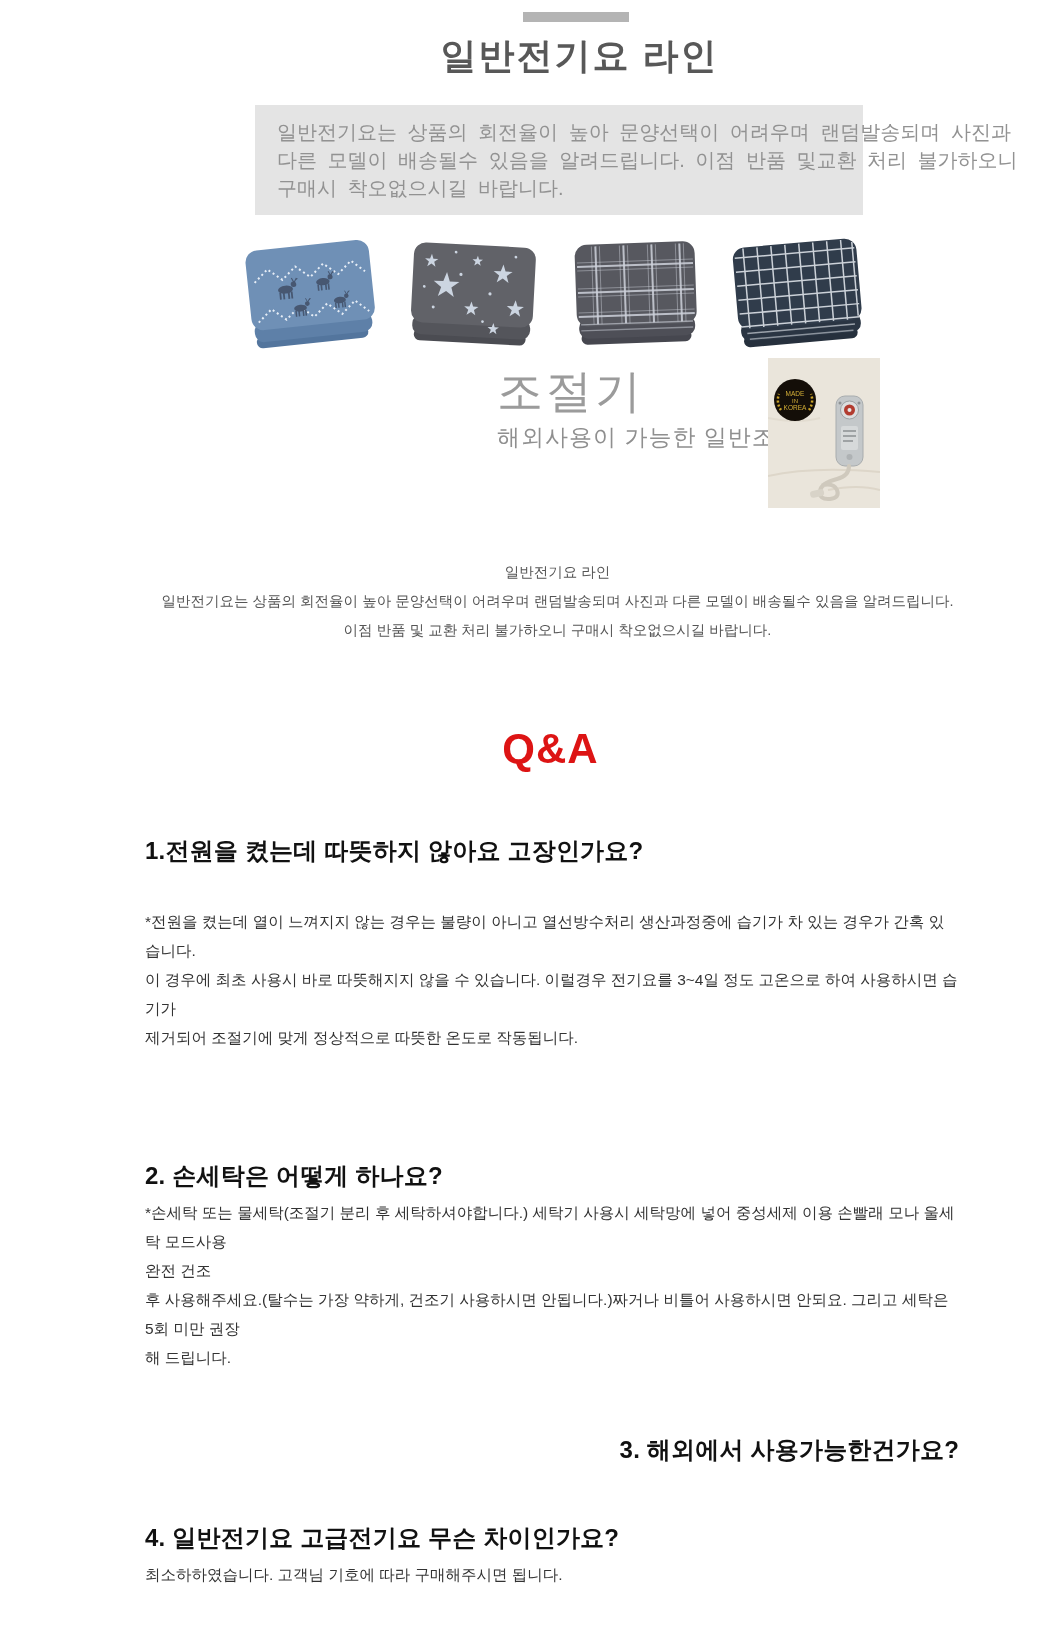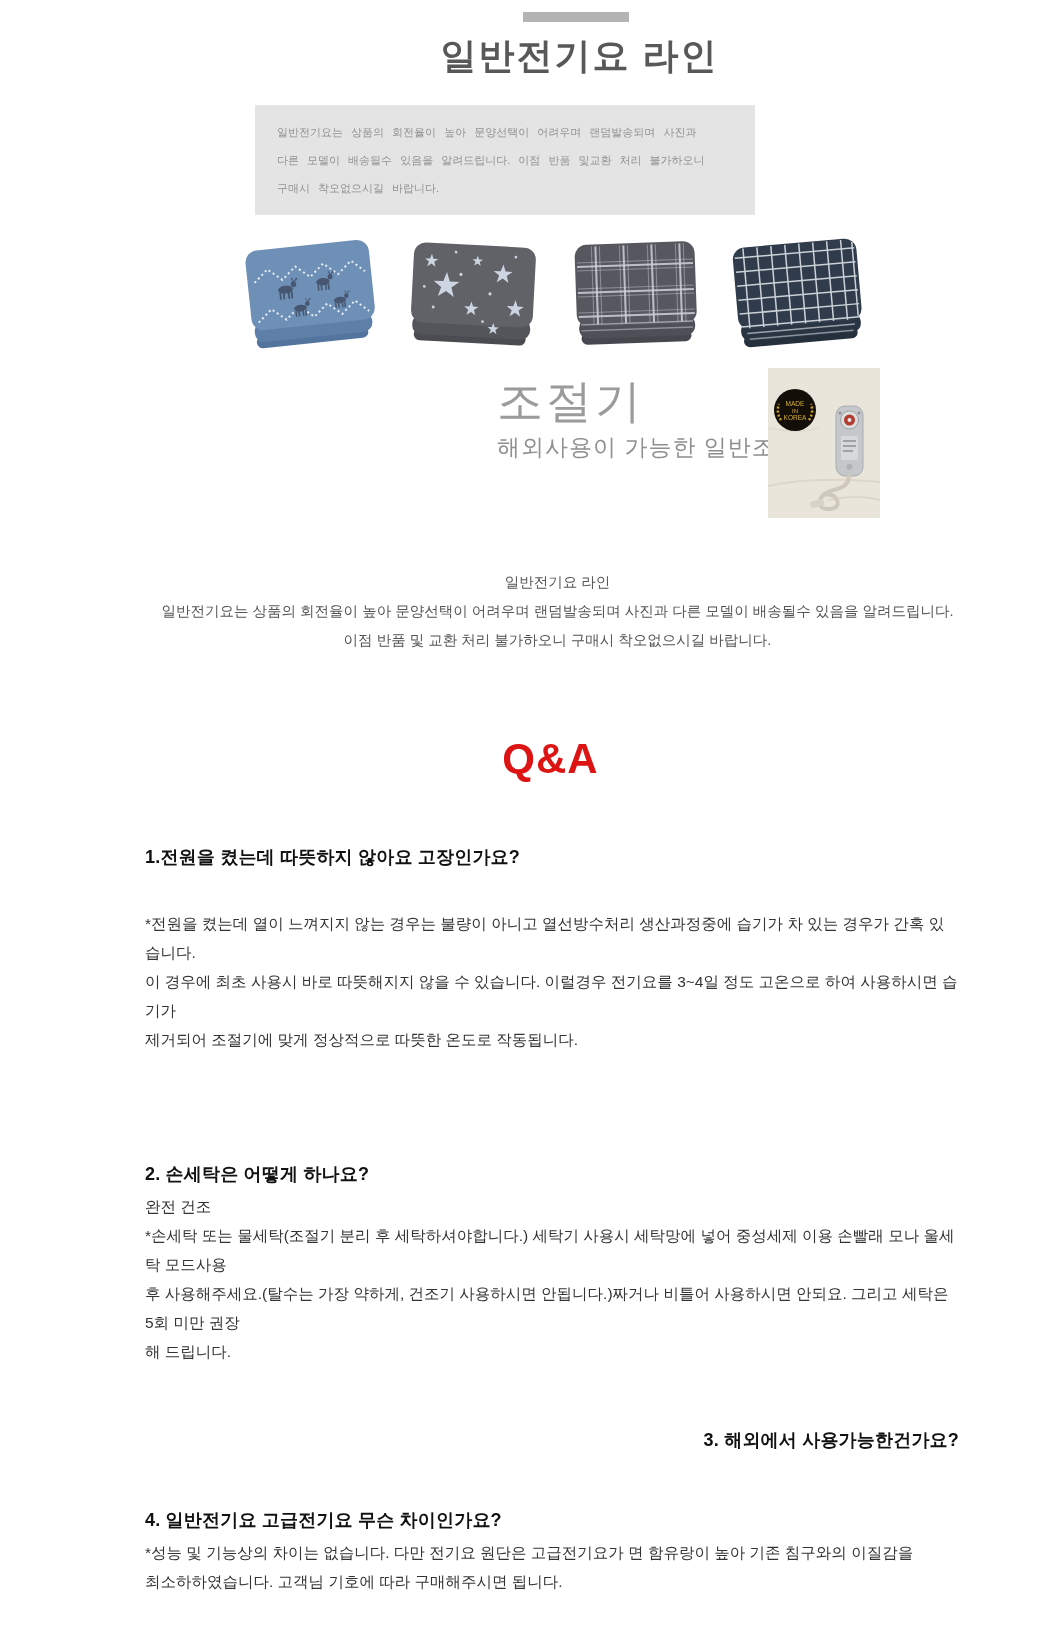--- a/index.html
+++ b/index.html
@@ -8,44 +8,44 @@
   .page { width: 1039px; height: 1629px; margin: 0 auto; background: #ffffff; overflow: hidden; position: relative; }
 
   .top-bar { width: 106px; height: 10px; background: #b4b4b4; margin: 12px 0 0 523px; }
 
   .main-title {
     margin: 10px 0 0; padding-left: 120px; text-align: center;
     font-size: 36px; font-weight: bold; color: #585858; letter-spacing: 2px;
   }
 
   .notice-box {
-    width: 500px; margin: 24px 0 0 255px; background: #e4e4e4;
-    padding: 13px 22px; color: #929292; font-size: 11px; line-height: 28px;
+    width: 608px; margin: 24px 0 0 255px; background: #e4e4e4;
+    padding: 13px 22px; color: #929292; font-size: 20px; line-height: 28px;
     word-spacing: 5px;
   }
   .notice-box .line { white-space: nowrap; }
 
   .products-row { display: flex; gap: 12px; margin: 16px 0 0 236px; width: 648px; }
   .products-row svg { flex: 0 0 auto; }
 
-  .controller-section { position: relative; height: 158px; margin-top: 12px; }
+  .controller-section { position: relative; height: 158px; margin-top: 2px; }
   .controller-text { position: absolute; left: 497px; top: 10px; }
   .controller-title { font-size: 46px; color: #9b9b9b; letter-spacing: 3px; line-height: 1; }
   .controller-subtitle { font-size: 23px; color: #8f8f8f; letter-spacing: 1px; margin-top: 8px; }
   .controller-image { position: absolute; left: 768px; top: 0; }
 
   .description { margin-top: 42px; padding-left: 76px; text-align: center; color: #555555; font-size: 14.5px; line-height: 29px; }
 
   .qa-heading {
     margin: 80px 0 0; padding-left: 62px; text-align: center;
     color: #dd1414; font-size: 42px; font-weight: bold; letter-spacing: 1px;
   }
 
   .qa-list { padding: 0 80px 40px 145px; color: #333333; font-size: 15.5px; }
-  .qa-item h3 { margin: 0; font-size: 18px; font-weight: bold; color: #111111; letter-spacing: 0.2px; }
+  .qa-item h3 { margin: 0; font-size: 24px; font-weight: bold; color: #111111; letter-spacing: 0.2px; }
   .qa-item .answer { margin-top: 6px; }
   .qa-item .a-line { line-height: 29px; }
   .qa-item-1 { margin-top: 62px; }
   .qa-item-1 .answer { margin-top: 40px; }
   .qa-item-2 { margin-top: 108px; }
   .qa-item-3 { margin-top: 62px; text-align: right; }
   .qa-item-4 { margin-top: 56px; }
 </style>
 </head>
 <body>
@@ -232,33 +232,32 @@
       <div class="answer">
         <div class="a-line">*전원을 켰는데 열이 느껴지지 않는 경우는 불량이 아니고 열선방수처리 생산과정중에 습기가 차 있는 경우가 간혹 있습니다.</div>
         <div class="a-line">이 경우에 최초 사용시 바로 따뜻해지지 않을 수 있습니다. 이럴경우 전기요를 3~4일 정도 고온으로 하여 사용하시면 습기가</div>
         <div class="a-line">제거되어 조절기에 맞게 정상적으로 따뜻한 온도로 작동됩니다.</div>
       </div>
     </section>
 
     <section class="qa-item qa-item-2">
       <h3>2. 손세탁은 어떻게 하나요?</h3>
       <div class="answer">
+        <div class="a-line">*손세탁 또는 물세탁(조절기 분리 후 세탁하셔야합니다.) 세탁기 사용시 세탁망에 넣어 중성세제 이용 손빨래 모나 울세탁 모드사용</div>
         <div class="a-line">완전 건조</div>
-        <div class="a-line">*손세탁 또는 물세탁(조절기 분리 후 세탁하셔야합니다.) 세탁기 사용시 세탁망에 넣어 중성세제 이용 손빨래 모나 울세탁 모드사용</div>
         <div class="a-line">후 사용해주세요.(탈수는 가장 약하게, 건조기 사용하시면 안됩니다.)짜거나 비틀어 사용하시면 안되요. 그리고 세탁은 5회 미만 권장</div>
         <div class="a-line">해 드립니다.</div>
       </div>
     </section>
 
     <section class="qa-item qa-item-3">
       <h3>3. 해외에서 사용가능한건가요?</h3>
     </section>
 
     <section class="qa-item qa-item-4">
       <h3>4. 일반전기요 고급전기요 무슨 차이인가요?</h3>
       <div class="answer">
-        <div class="a-line">*성능 및 기능상의 차이는 없습니다. 다만 전기요 원단은 고급전기요가 면 함유랑이 높아 기존 침구와의 이질감을</div>
         <div class="a-line">최소하하였습니다. 고객님 기호에 따라 구매해주시면 됩니다.</div>
       </div>
     </section>
 
   </div>
 </div>
 
 </body></html>

